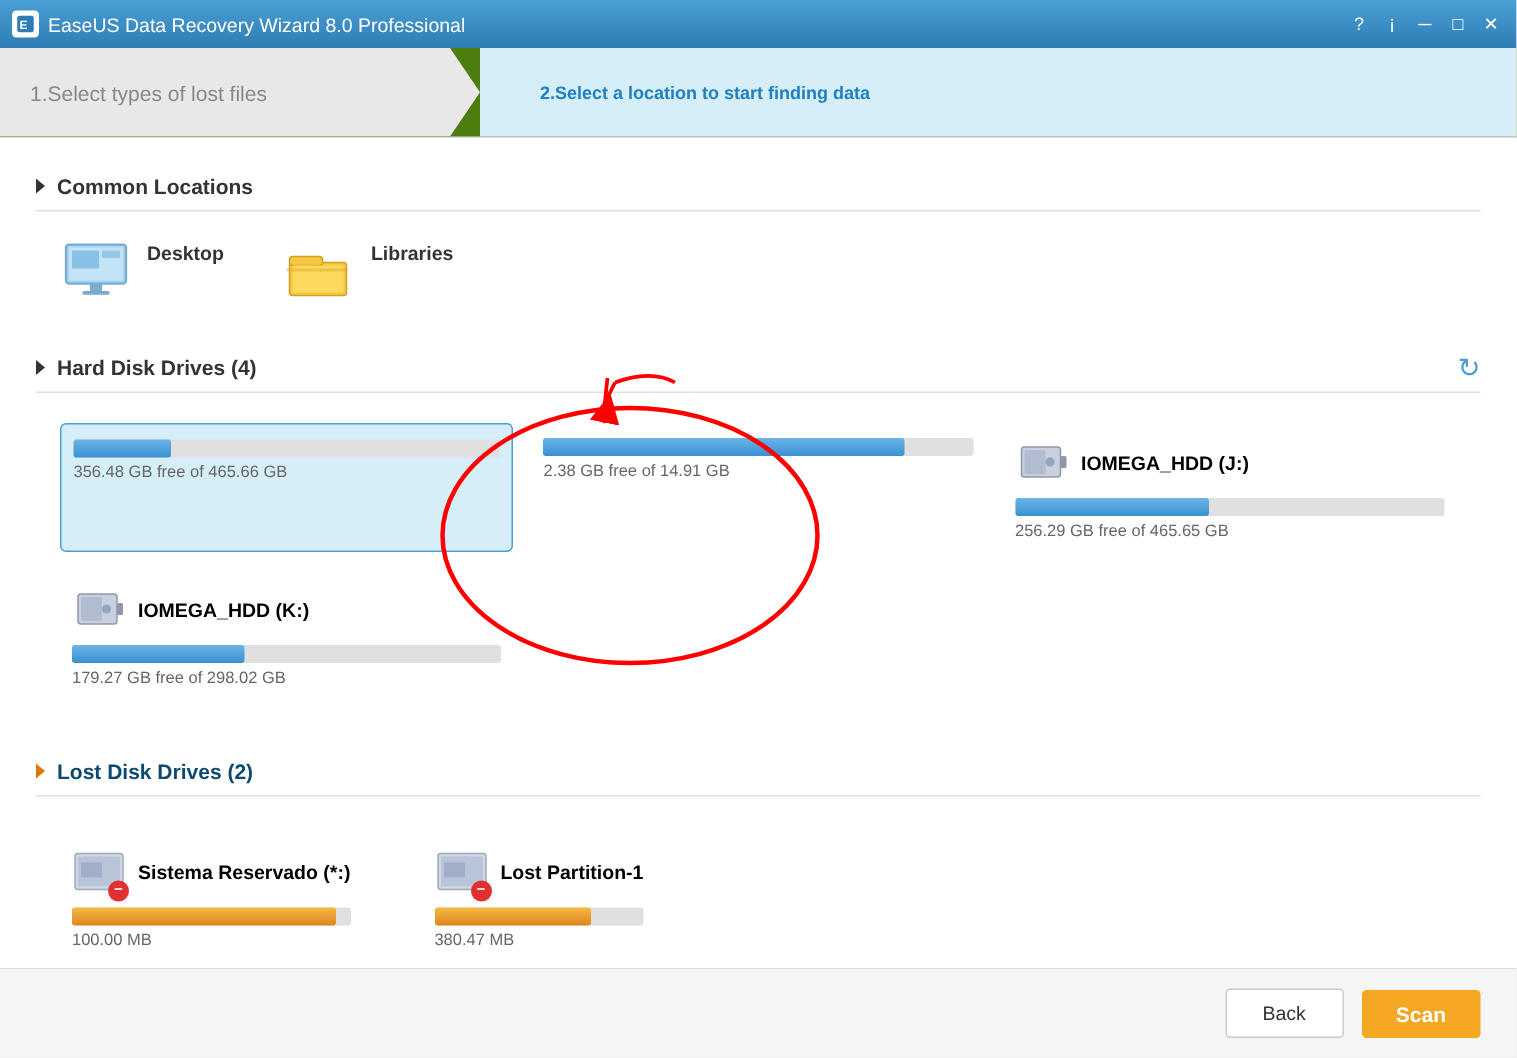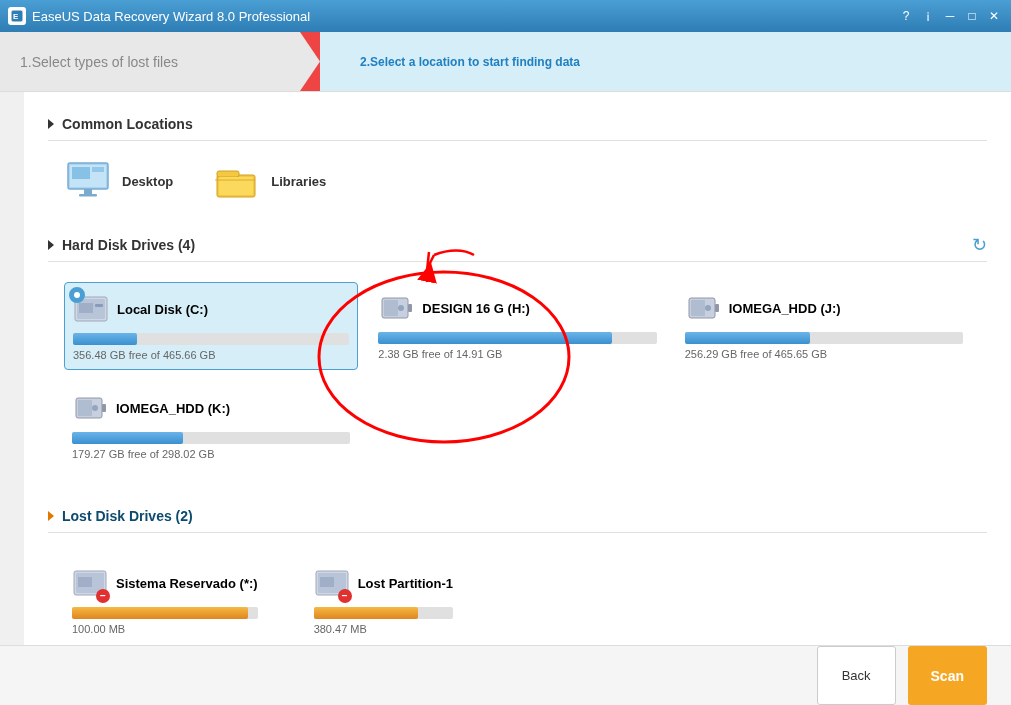--- a/index.html
+++ b/index.html
@@ -16,21 +16,21 @@
     }
     .titlebar-left { display: flex; align-items: center; gap: 6px; }
     .titlebar-icon { width: 18px; height: 18px; background: #fff; border-radius: 3px; display: flex; align-items: center; justify-content: center; }
     .titlebar-icon svg { width: 14px; height: 14px; }
     .titlebar-controls { display: flex; gap: 4px; }
     .titlebar-btn { width: 18px; height: 18px; display: flex; align-items: center; justify-content: center; color: white; font-size: 12px; cursor: pointer; }
 
     
     .steps-bar {
       height: 60px;
-      background: #ef4444;
+      background: #4d7c0f;
       display: flex;
       border-bottom: 1px solid #ddd;
     }
     .step {
       display: flex; align-items: center; padding: 0 20px; position: relative;
       font-size: 14px;
     }
     .step-1 {
       background: #e8e8e8;
       color: #888;
@@ -69,21 +69,21 @@
       border-top: 5px solid transparent;
       border-bottom: 5px solid transparent;
     }
     .section-arrow.orange { border-left-color: #e07800; }
 
     
     .locations-grid {
       display: flex; gap: 40px; padding: 8px 16px 20px;
     }
     .location-item {
-      display: flex; align-items: center; gap: 10px; cursor: pointer;
+      display: flex; align-items: flex-start; gap: 10px; cursor: pointer;
       font-size: 13px; font-weight: bold; color: #333;
     }
     .location-icon { width: 48px; height: 40px; display: flex; align-items: center; justify-content: center; }
 
     
     .drives-section { margin-top: 8px; }
     .drives-header { display: flex; align-items: center; }
     .refresh-icon { color: #4a9fd4; font-size: 18px; cursor: pointer; }
     .drives-grid {
       display: grid; grid-template-columns: repeat(3, 1fr);
@@ -111,21 +111,21 @@
     
     .lost-drives-grid {
       display: flex; gap: 40px; padding: 12px 16px;
     }
 
     
     .bottom-bar {
       height: 60px;
       background: #f5f5f5;
       border-top: 1px solid #ddd;
-      display: flex; justify-content: flex-end;
+      display: flex; align-items: center; justify-content: flex-end;
       padding: 0 24px; gap: 12px;
     }
     .btn-back {
       padding: 8px 24px; background: white; border: 1px solid #ccc;
       border-radius: 3px; cursor: pointer; font-size: 13px; color: #333;
     }
     .btn-scan {
       padding: 8px 23px; background: #f5a623; border: none;
       border-radius: 3px; cursor: pointer; font-size: 14px; font-weight: bold; color: white;
     }
@@ -158,21 +158,21 @@
 
 <div class="steps-bar">
   <div class="step step-1">
     <span>1.Select types of lost files</span>
   </div>
   <div class="step step-2">
     <span>2.Select a location to start finding data</span>
   </div>
 </div>
 
-<div class="main-content" style="position:relative;margin-left:24px;">
+<div class="main-content" style="position:relative;">
 
   <div class="section-header">
     <div class="section-arrow"></div>
     <span>Common Locations</span>
   </div>
   <div class="locations-grid">
 
     <div class="location-item">
       <div class="location-icon">
         <svg class="desktop-icon-svg" viewBox="0 0 48 40">
@@ -211,51 +211,27 @@
         <div class="section-arrow"></div>
         <span>Hard Disk Drives (4)</span>
       </div>
       <span class="refresh-icon" title="Refresh">↻</span>
     </div>
     <div style="border-bottom:1px solid #e0e0e0;margin-bottom:8px;"></div>
 
     <div class="drives-grid">
 
       <div class="drive-item selected">
-        <div class="drive-header">
-          <div style="position:relative;width:36px;height:36px;">
-            <svg width="36" height="36" viewBox="0 0 36 36">
-              <rect x="2" y="6" width="32" height="24" rx="2" fill="#d0d8e8" stroke="#a0a8b8" stroke-width="1"></rect>
-              <rect x="4" y="8" width="28" height="20" rx="1" fill="#b8c4d8"></rect>
-              <rect x="6" y="12" width="14" height="10" fill="#8898b8" opacity="0.5"></rect>
-              <rect x="22" y="13" width="8" height="3" rx="1" fill="#6880a8" opacity="0.6"></rect>
-            </svg>
-            <div class="drive-radio" style="position:absolute;top:-4px;left:-4px;">
-              <div class="drive-radio-inner"></div>
-            </div>
-          </div>
-          <span>Local Disk (C:)</span>
-        </div>
         <div class="drive-bar-container">
           <div class="drive-bar blue" style="width:23%;"></div>
         </div>
         <div class="drive-free">356.48 GB free of 465.66 GB</div>
       </div>
 
       <div class="drive-item">
-        <div class="drive-header">
-          <svg width="36" height="36" viewBox="0 0 36 36">
-
-            <rect x="4" y="8" width="26" height="20" rx="2" fill="#c8d0e0" stroke="#9098a8" stroke-width="1"></rect>
-            <rect x="6" y="10" width="14" height="16" rx="1" fill="#b0bcd0"></rect>
-            <rect x="30" y="14" width="4" height="8" rx="1" fill="#9098a8"></rect>
-            <circle cx="23" cy="18" r="3" fill="#7088a8" opacity="0.6"></circle>
-          </svg>
-          <span>DESIGN 16 G (H:)</span>
-        </div>
         <div class="drive-bar-container">
           <div class="drive-bar blue" style="width:84%;"></div>
         </div>
         <div class="drive-free">2.38 GB free of 14.91 GB</div>
       </div>
 
       <div class="drive-item">
         <div class="drive-header">
           <svg width="36" height="36" viewBox="0 0 36 36">
             <rect x="4" y="8" width="26" height="20" rx="2" fill="#c8d0e0" stroke="#9098a8" stroke-width="1"></rect>

